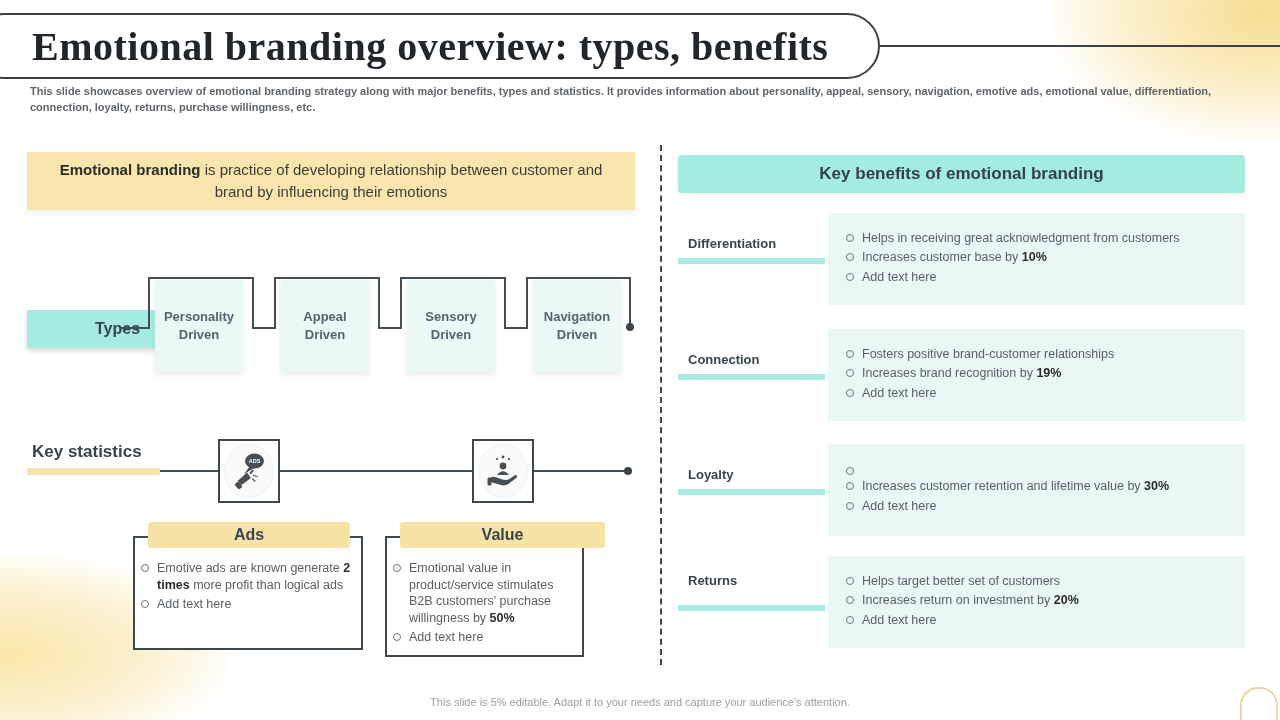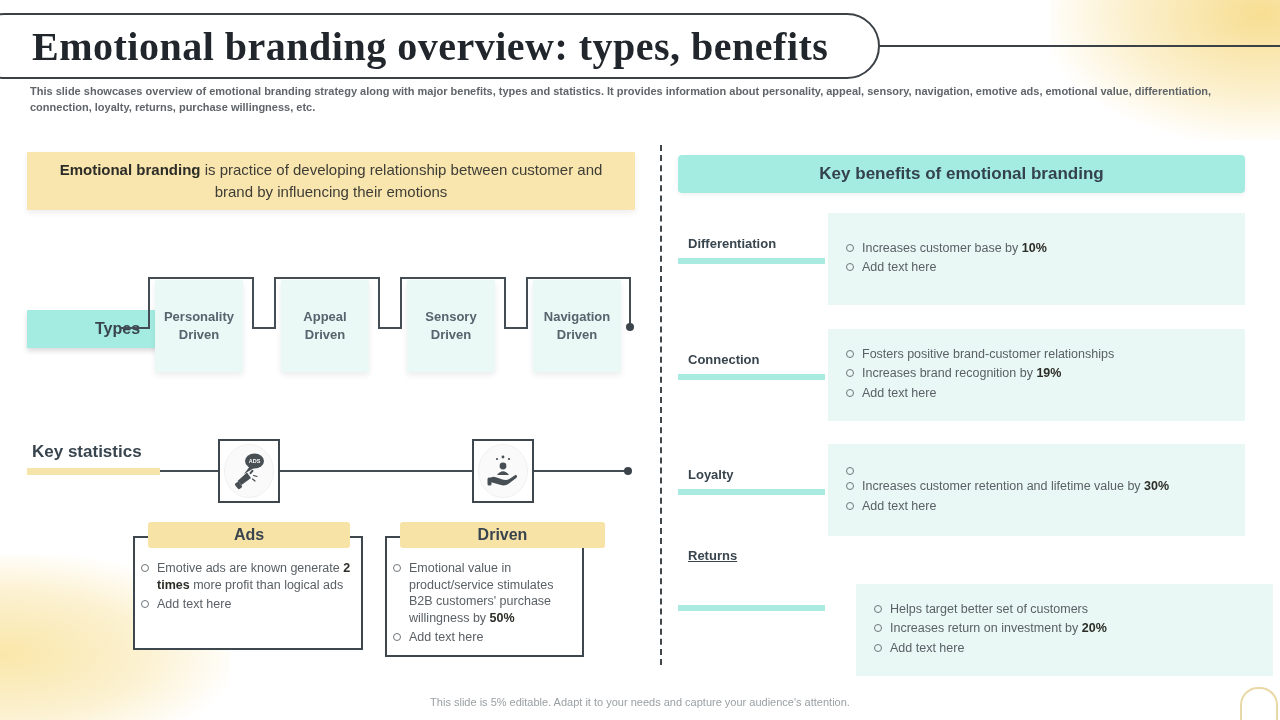--- a/index.html
+++ b/index.html
@@ -67,21 +67,21 @@
   .benefits-header{position:absolute;left:678px;top:155px;width:567px;height:38px;background:#a4ece2;
     border-radius:4px;display:flex;align-items:center;justify-content:center;font-size:17px;font-weight:700;
     color:#33424d;box-shadow:0 2px 4px rgba(0,0,0,.06);}
   .benefit-label{position:absolute;left:688px;font-size:13px;font-weight:700;color:#39454e;}
   .benefit-underline{position:absolute;left:678px;width:147px;height:6px;background:#a9ebe1;}
   .benefit-box{position:absolute;left:828px;width:417px;height:92px;background:#e9f7f5;
     display:flex;flex-direction:column;justify-content:center;padding:0 10px 0 16px;box-sizing:border-box;}
   .bl0{top:236px;}.bu0{top:258px;}.bx0{top:213px;}
   .bl1{top:352px;}.bu1{top:374px;}.bx1{top:329px;}
   .bl2{top:467px;}.bu2{top:489px;}.bx2{top:444px;}
-  .bl3{top:548px;text-decoration:underline;}.bu3{top:605px;}.bx3{top:584px;margin-left:28px;}
+  .bl3{top:573px;}.bu3{top:605px;}.bx3{top:556px;}
   
   .footer{position:absolute;left:0;right:0;top:696px;text-align:center;font-size:11px;color:#9aa0a4;}
 </style>
 </head>
 <body>
 
 <div class="slide">
 
   <div class="blob-tr"></div>
   <div class="blob-bl"></div>
@@ -168,21 +168,21 @@
           <span class="bmark"></span>
           <span class="btext"><span>Emotive ads are known generate </span><span class="b">2 times</span><span> more profit than logical ads</span></span>
         </div>
         <div class="bullet">
           <span class="bmark"></span>
           <span class="btext"><span>Add text here</span></span>
         </div>
       </div>
   </div>
 
-  <div class="card-pill value-pill">Driven</div>
+  <div class="card-pill value-pill">Value</div>
   <div class="info-card value-card">
     <div class="card-bullets">
         <div class="bullet">
           <span class="bmark"></span>
           <span class="btext"><span>Emotional value in product/service stimulates B2B customers' purchase willingness by </span><span class="b">50%</span></span>
         </div>
         <div class="bullet">
           <span class="bmark"></span>
           <span class="btext"><span>Add text here</span></span>
         </div>
@@ -191,20 +191,24 @@
 
   <div class="divider"></div>
 
   <div class="benefits-header">Key benefits of emotional branding</div>
 
   <div class="benefit-label bl0">Differentiation</div>
   <div class="benefit-underline bu0"></div>
   <div class="benefit-box bx0">
       <div class="bullet">
         <span class="bmark"></span>
+        <span class="btext"><span>Helps in receiving great acknowledgment from customers</span></span>
+      </div>
+      <div class="bullet">
+        <span class="bmark"></span>
         <span class="btext"><span>Increases customer base by </span><span class="b">10%</span></span>
       </div>
       <div class="bullet">
         <span class="bmark"></span>
         <span class="btext"><span>Add text here</span></span>
       </div>
     </div>
 
   <div class="benefit-label bl1">Connection</div>
   <div class="benefit-underline bu1"></div>

